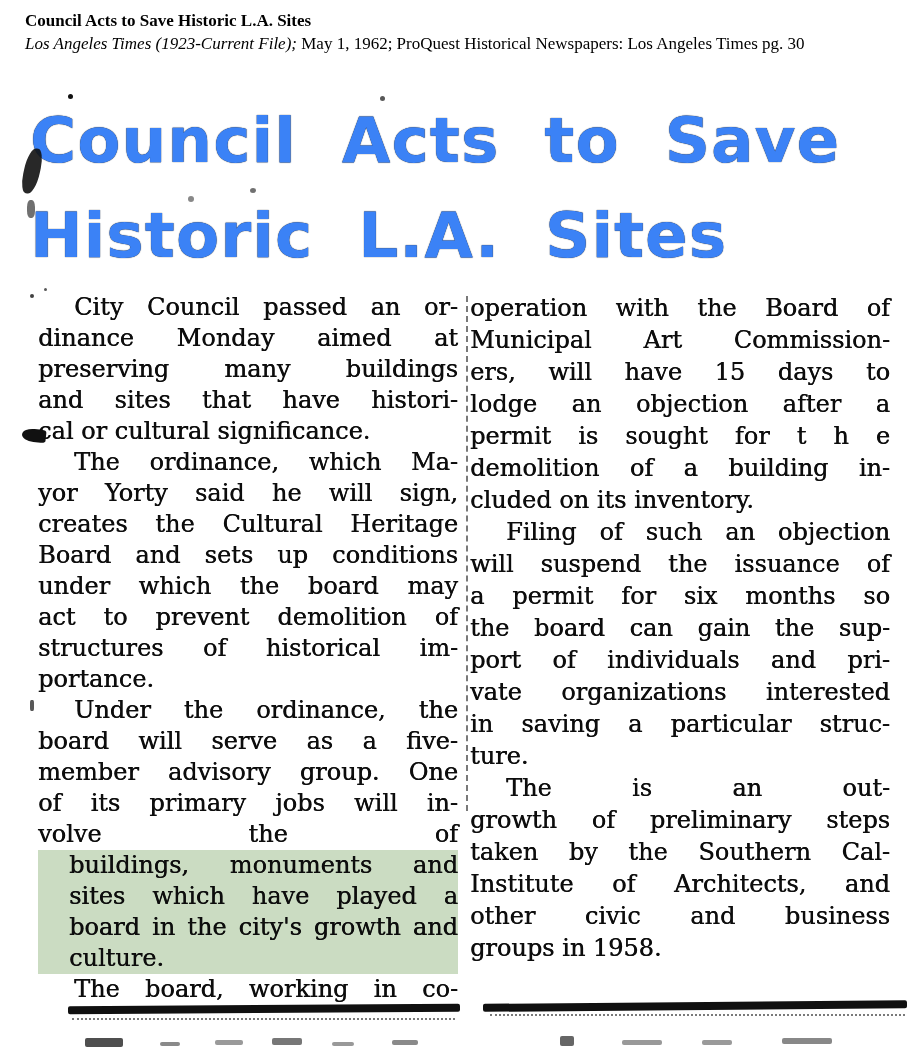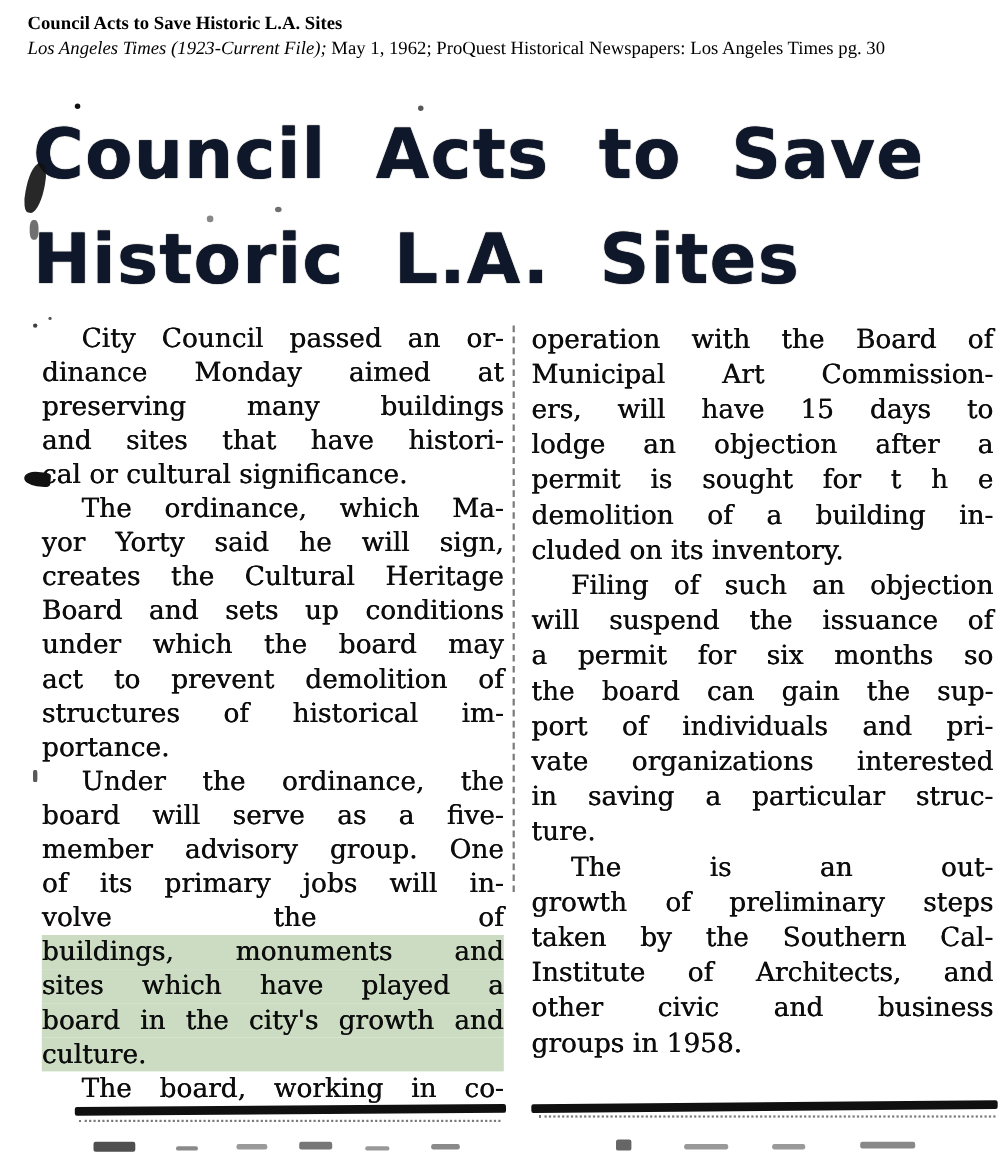--- a/index.html
+++ b/index.html
@@ -9,33 +9,33 @@
   }
   
   .doc-header{position:absolute;left:25px;top:10px;width:870px;}
   .doc-title{font-weight:bold;font-size:17px;line-height:22px;font-family:"Liberation Serif",serif;}
   .doc-citation{font-size:17px;line-height:23px;font-family:"Liberation Serif",serif;white-space:nowrap;}
   .doc-citation .it{font-style:italic;}
   
   .scan{position:absolute;left:0;top:85px;width:911px;height:977px;}
   .headline{
     position:absolute;left:30px;top:8px;width:860px;
-    font-family:"DejaVu Sans",sans-serif;font-weight:bold;color:#0f172a;
+    font-family:"DejaVu Sans",sans-serif;font-weight:bold;color:#3b82f6;
     font-size:63px;line-height:95px;letter-spacing:1px;word-spacing:22px;
     text-shadow:0 0 1px #000;
   }
-  .columns{position:absolute;left:38px;top:207px;display:flex;gap:25px;}
+  .columns{position:absolute;left:38px;top:207px;display:flex;gap:12px;}
   .col{width:420px;font-family:"DejaVu Serif",serif;font-size:24px;color:#0d0d0d;
        text-shadow:0.4px 0 0 currentColor;}
   .col-left  .line{height:31px;line-height:31px;}
   .col-right .line{height:32px;line-height:32px;}
   .line{white-space:nowrap;overflow:visible;}
   .line.just{display:flex;justify-content:space-between;}
   .line.indent{padding-left:36px;}
-  .line.hl{background:var(--hl,#cbdcc2);}
+  .line.hl{background:var(--hl,#cbdcc2);padding-left:31px;}
   
   .col-divider{position:absolute;left:466px;top:211px;height:515px;width:0;
     border-left:2px dashed #4d4d4d;opacity:.75;}
   
   .rule{position:absolute;background:#101010;border-radius:2px;}
   .rule-dots{position:absolute;height:0;border-bottom:2px dotted #5a5a5a;opacity:.8;}
   .frag{position:absolute;border-radius:2px;}
   
   .speck{position:absolute;background:#111;border-radius:50%;}
 </style>

